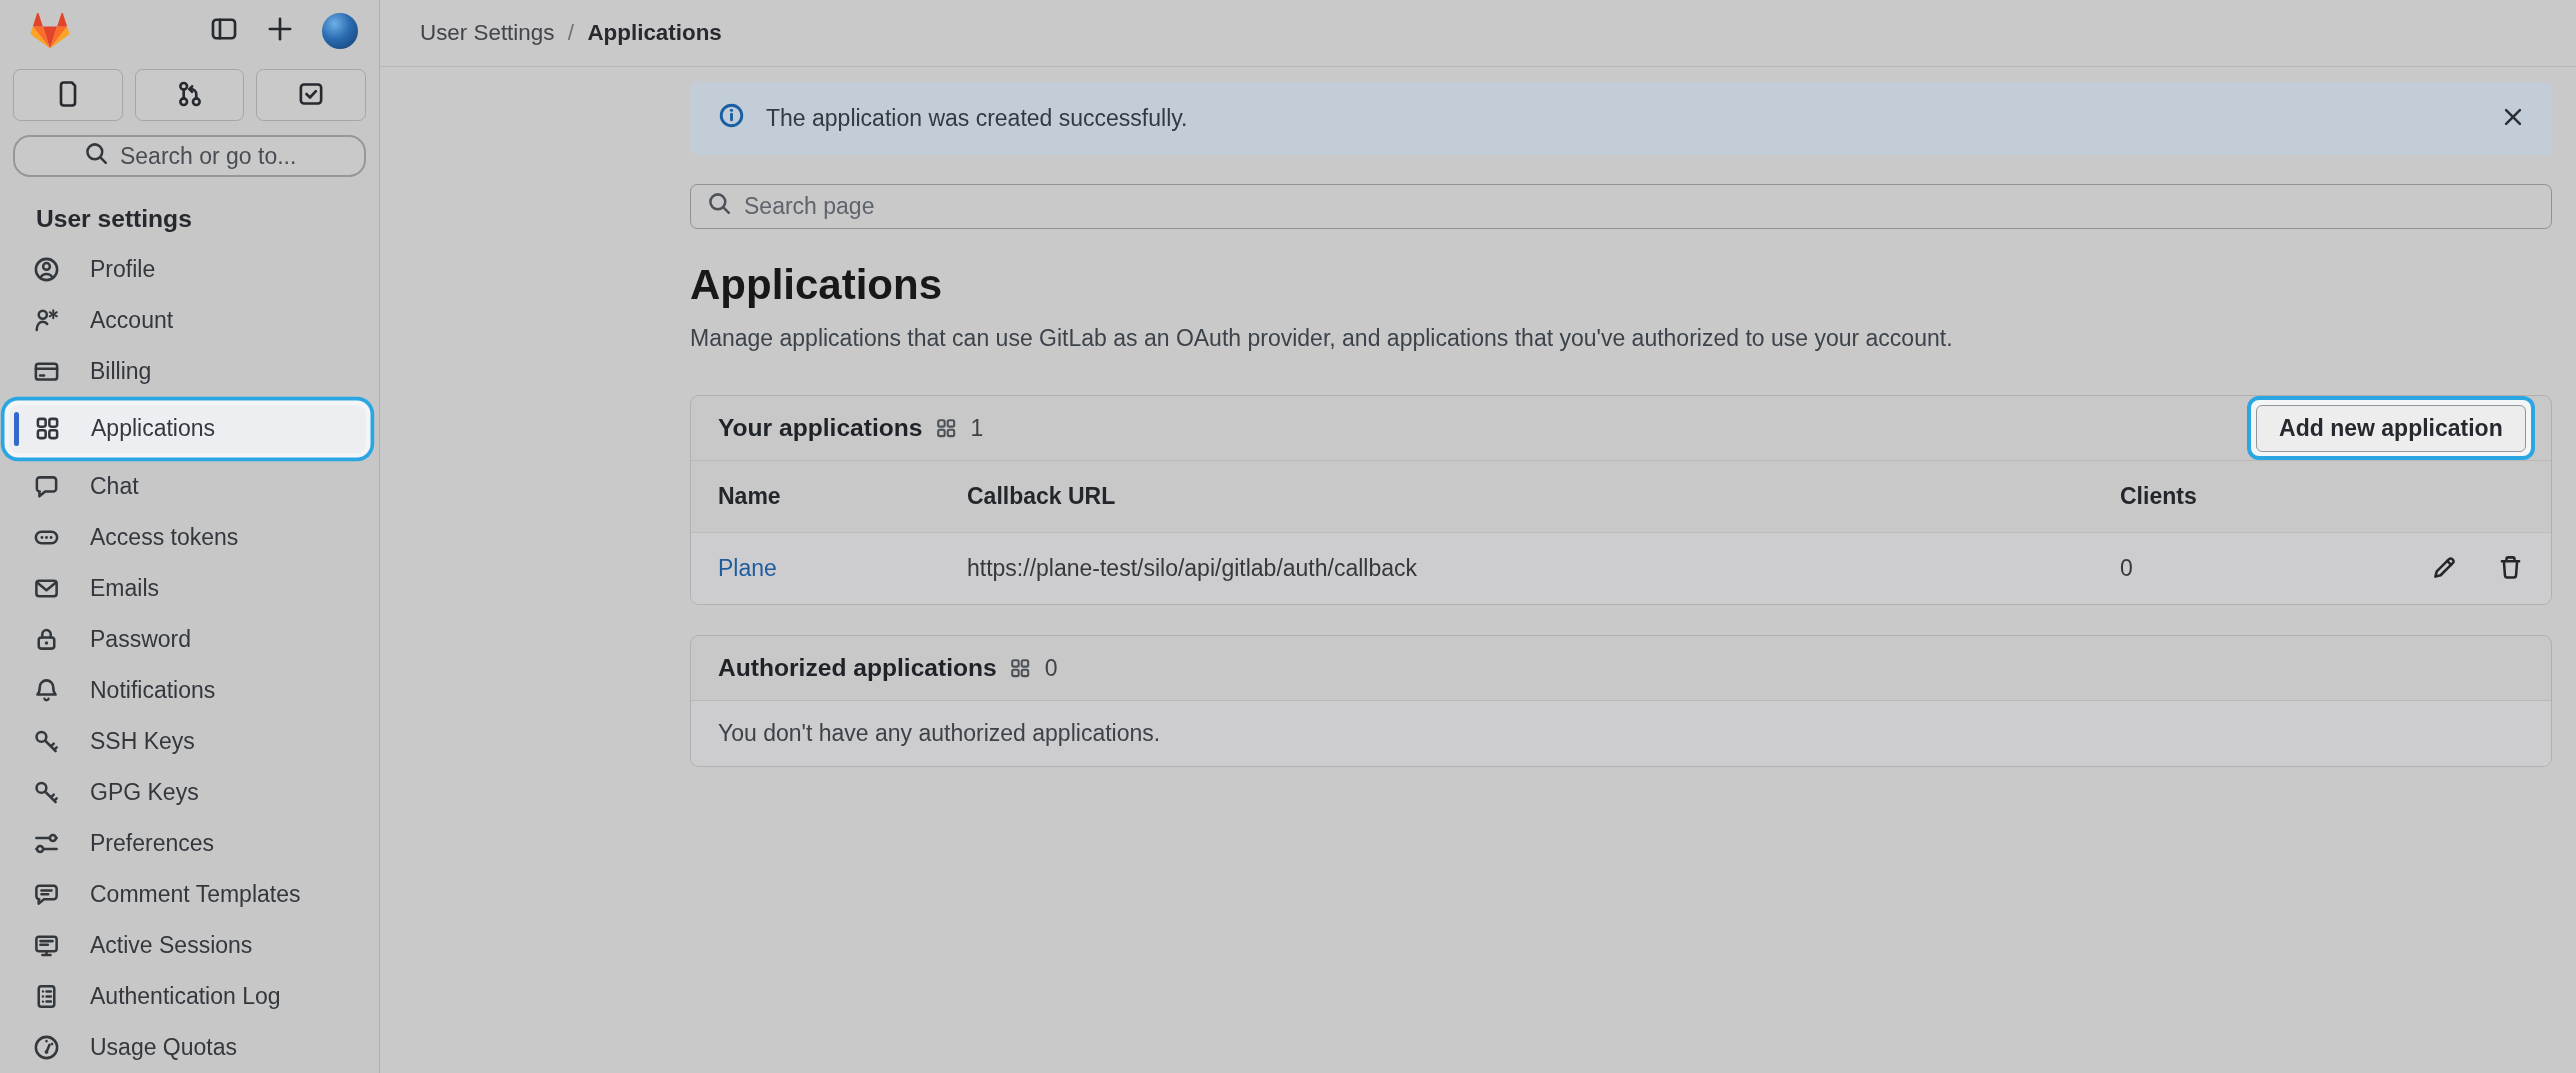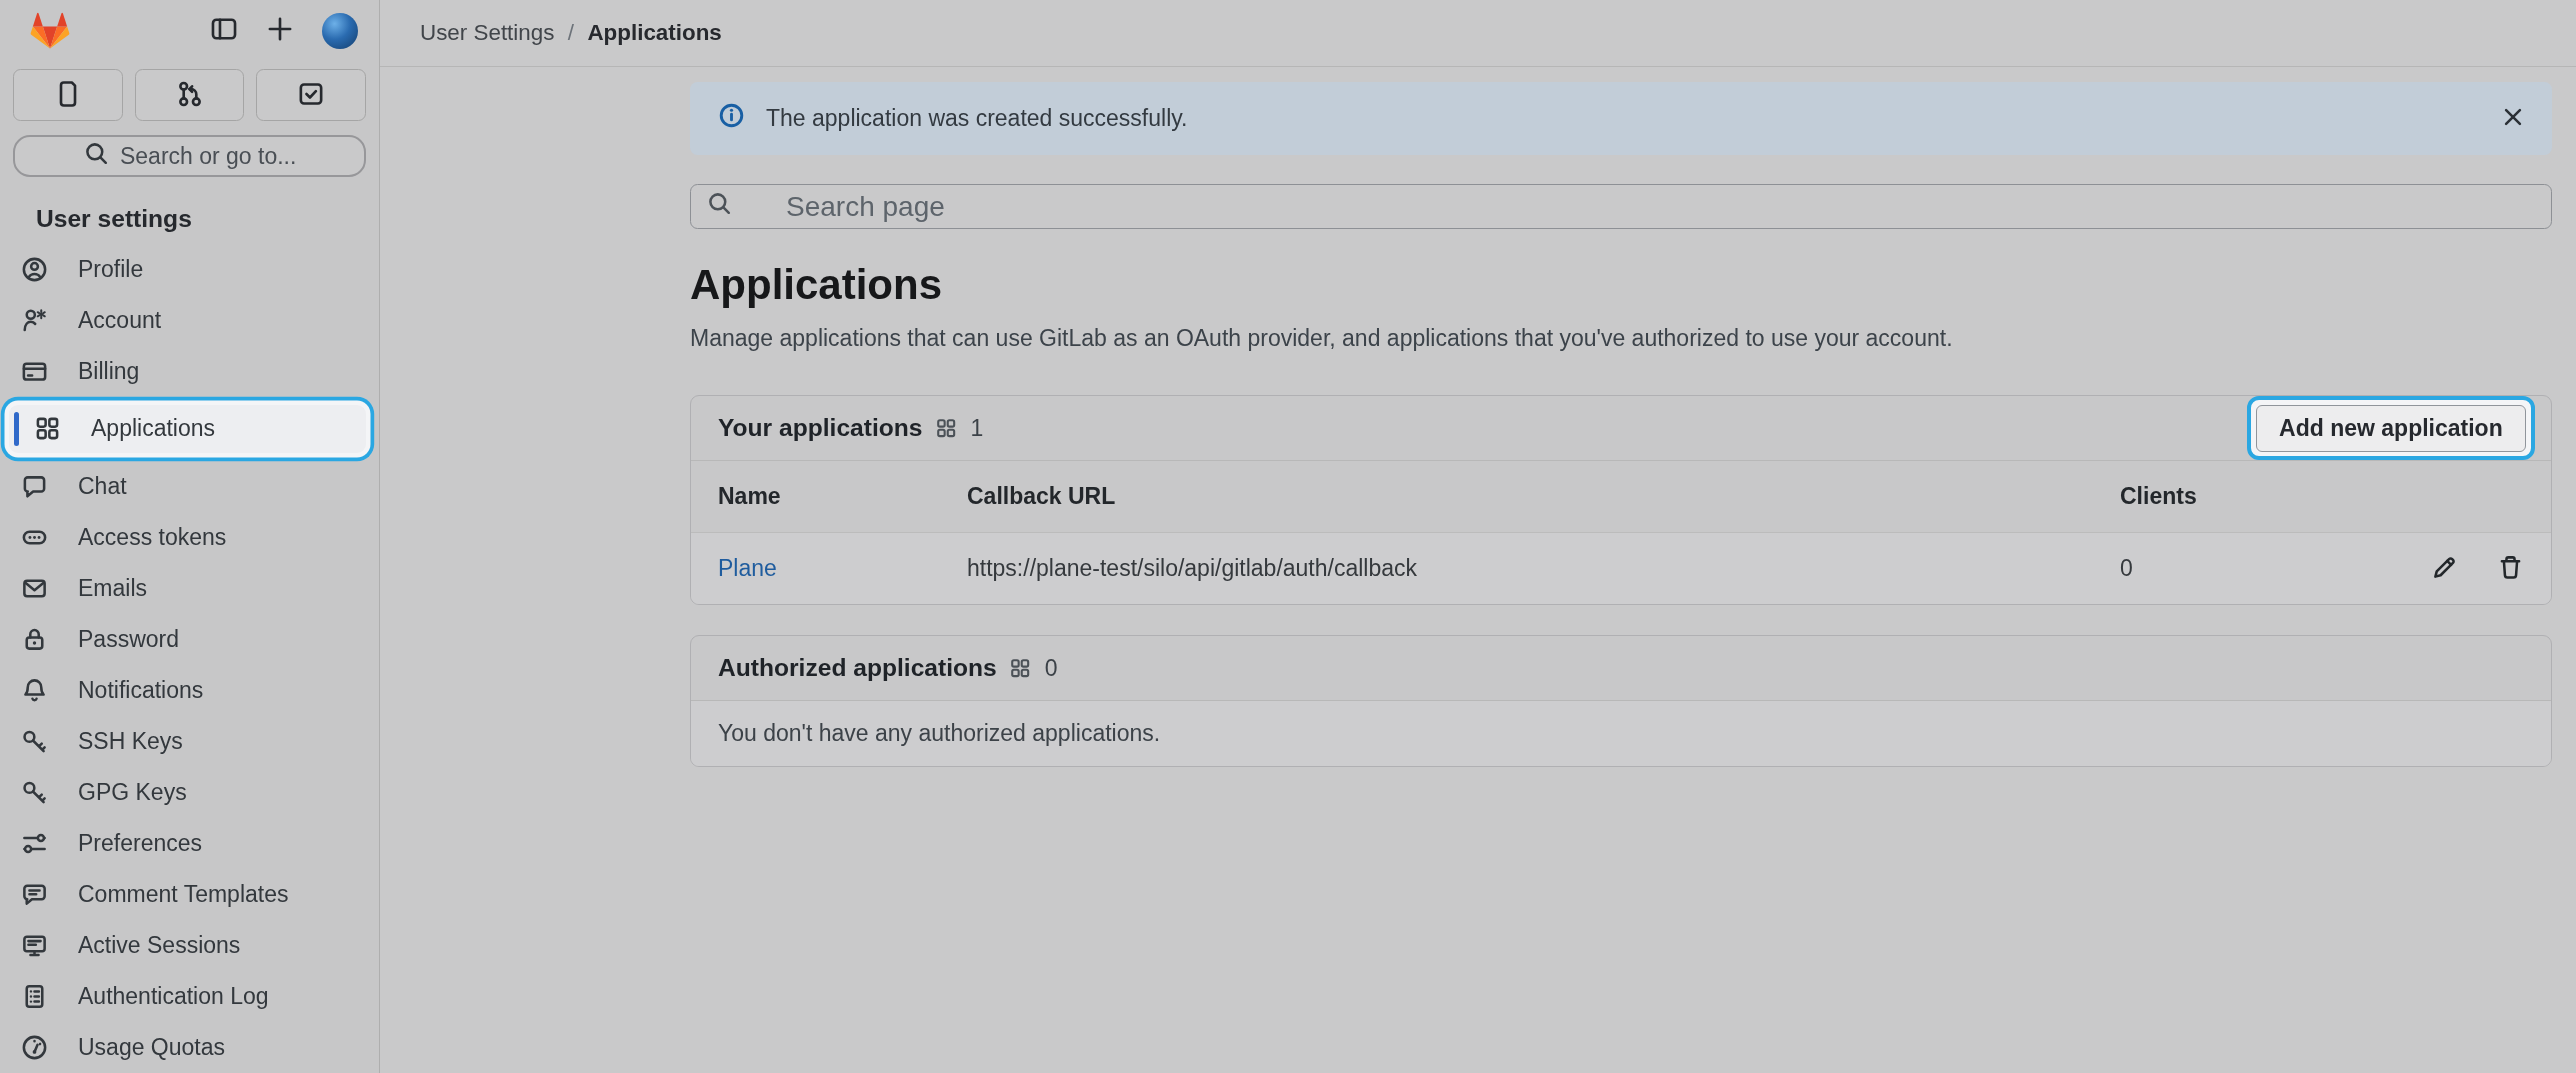--- a/index.html
+++ b/index.html
@@ -35,21 +35,21 @@
   .global-search {
     margin:13.4px 13.4px 0 13.4px; height:45px; border:2.2px solid #97979a; border-radius:17px;
     display:flex; align-items:center; justify-content:center; gap:10.4px;
     color:#494e54; cursor:pointer; background:#c9c9ca;
   }
   .section-label { margin:28px 0 0 36px; font-weight:700; font-size:24.6px; color:#26292e; }
   .nav { margin-top:10.4px; }
   .nav ul { list-style:none; margin:0; padding:0; }
   .nav li {
     height:51px; display:flex; align-items:center; gap:30px;
-    padding-left:21px; cursor:pointer; color:#33383d;
+    padding-left:33px; cursor:pointer; color:#33383d;
   }
   .nav li .nav-icon { display:flex; width:27px; justify-content:center; }
   .nav li.active {
     position:relative; height:48px; margin:8.2px 13.4px 8.2px 9px; padding-left:25px;
     background:#edeef1; border-radius:9px;
     box-shadow:0 0 0 4.5px #f4f5f7, 0 0 0 8.2px #2aa7e2;
   }
   .accent-bar {
     position:absolute; left:4.5px; top:6.7px; width:5.2px; height:34px;
     background:#3069c9; border-radius:3px;
@@ -71,21 +71,21 @@
   }
   .alert-text { color:#333a41; }
   .alert-close { margin-left:auto; background:none; border:none; padding:0; cursor:pointer; display:flex; }
 
   .page-search {
     margin-top:29px; height:45px; border:1.5px solid #8d9095; border-radius:7.5px;
     display:flex; align-items:center; padding:0 15px; gap:9px;
   }
   .page-search input {
     flex:1; border:none; outline:none; background:transparent;
-    font:inherit; color:#701a75; font-size:28px;margin-left:42px;
+    font:inherit; color:#701a75; font-size:23px;
   }
   .page-search input::placeholder { color:#5d646b; opacity:1; }
 
   h1.page-title { margin:34px 0 0 0; font-size:42px; line-height:43px; color:#17181a; font-weight:700; }
   .page-desc { margin:19.4px 0 0 0; color:#3c434a; }
 
   .panel { border:1.5px solid #b0b0b3; border-radius:9px; background:#c8c8c9; overflow:hidden; }
   .panel-your { margin-top:43px; }
   .panel-auth { margin-top:30px; }
   .crest { height:64px; display:flex; align-items:center; padding:0 16.4px 0 27px; }

